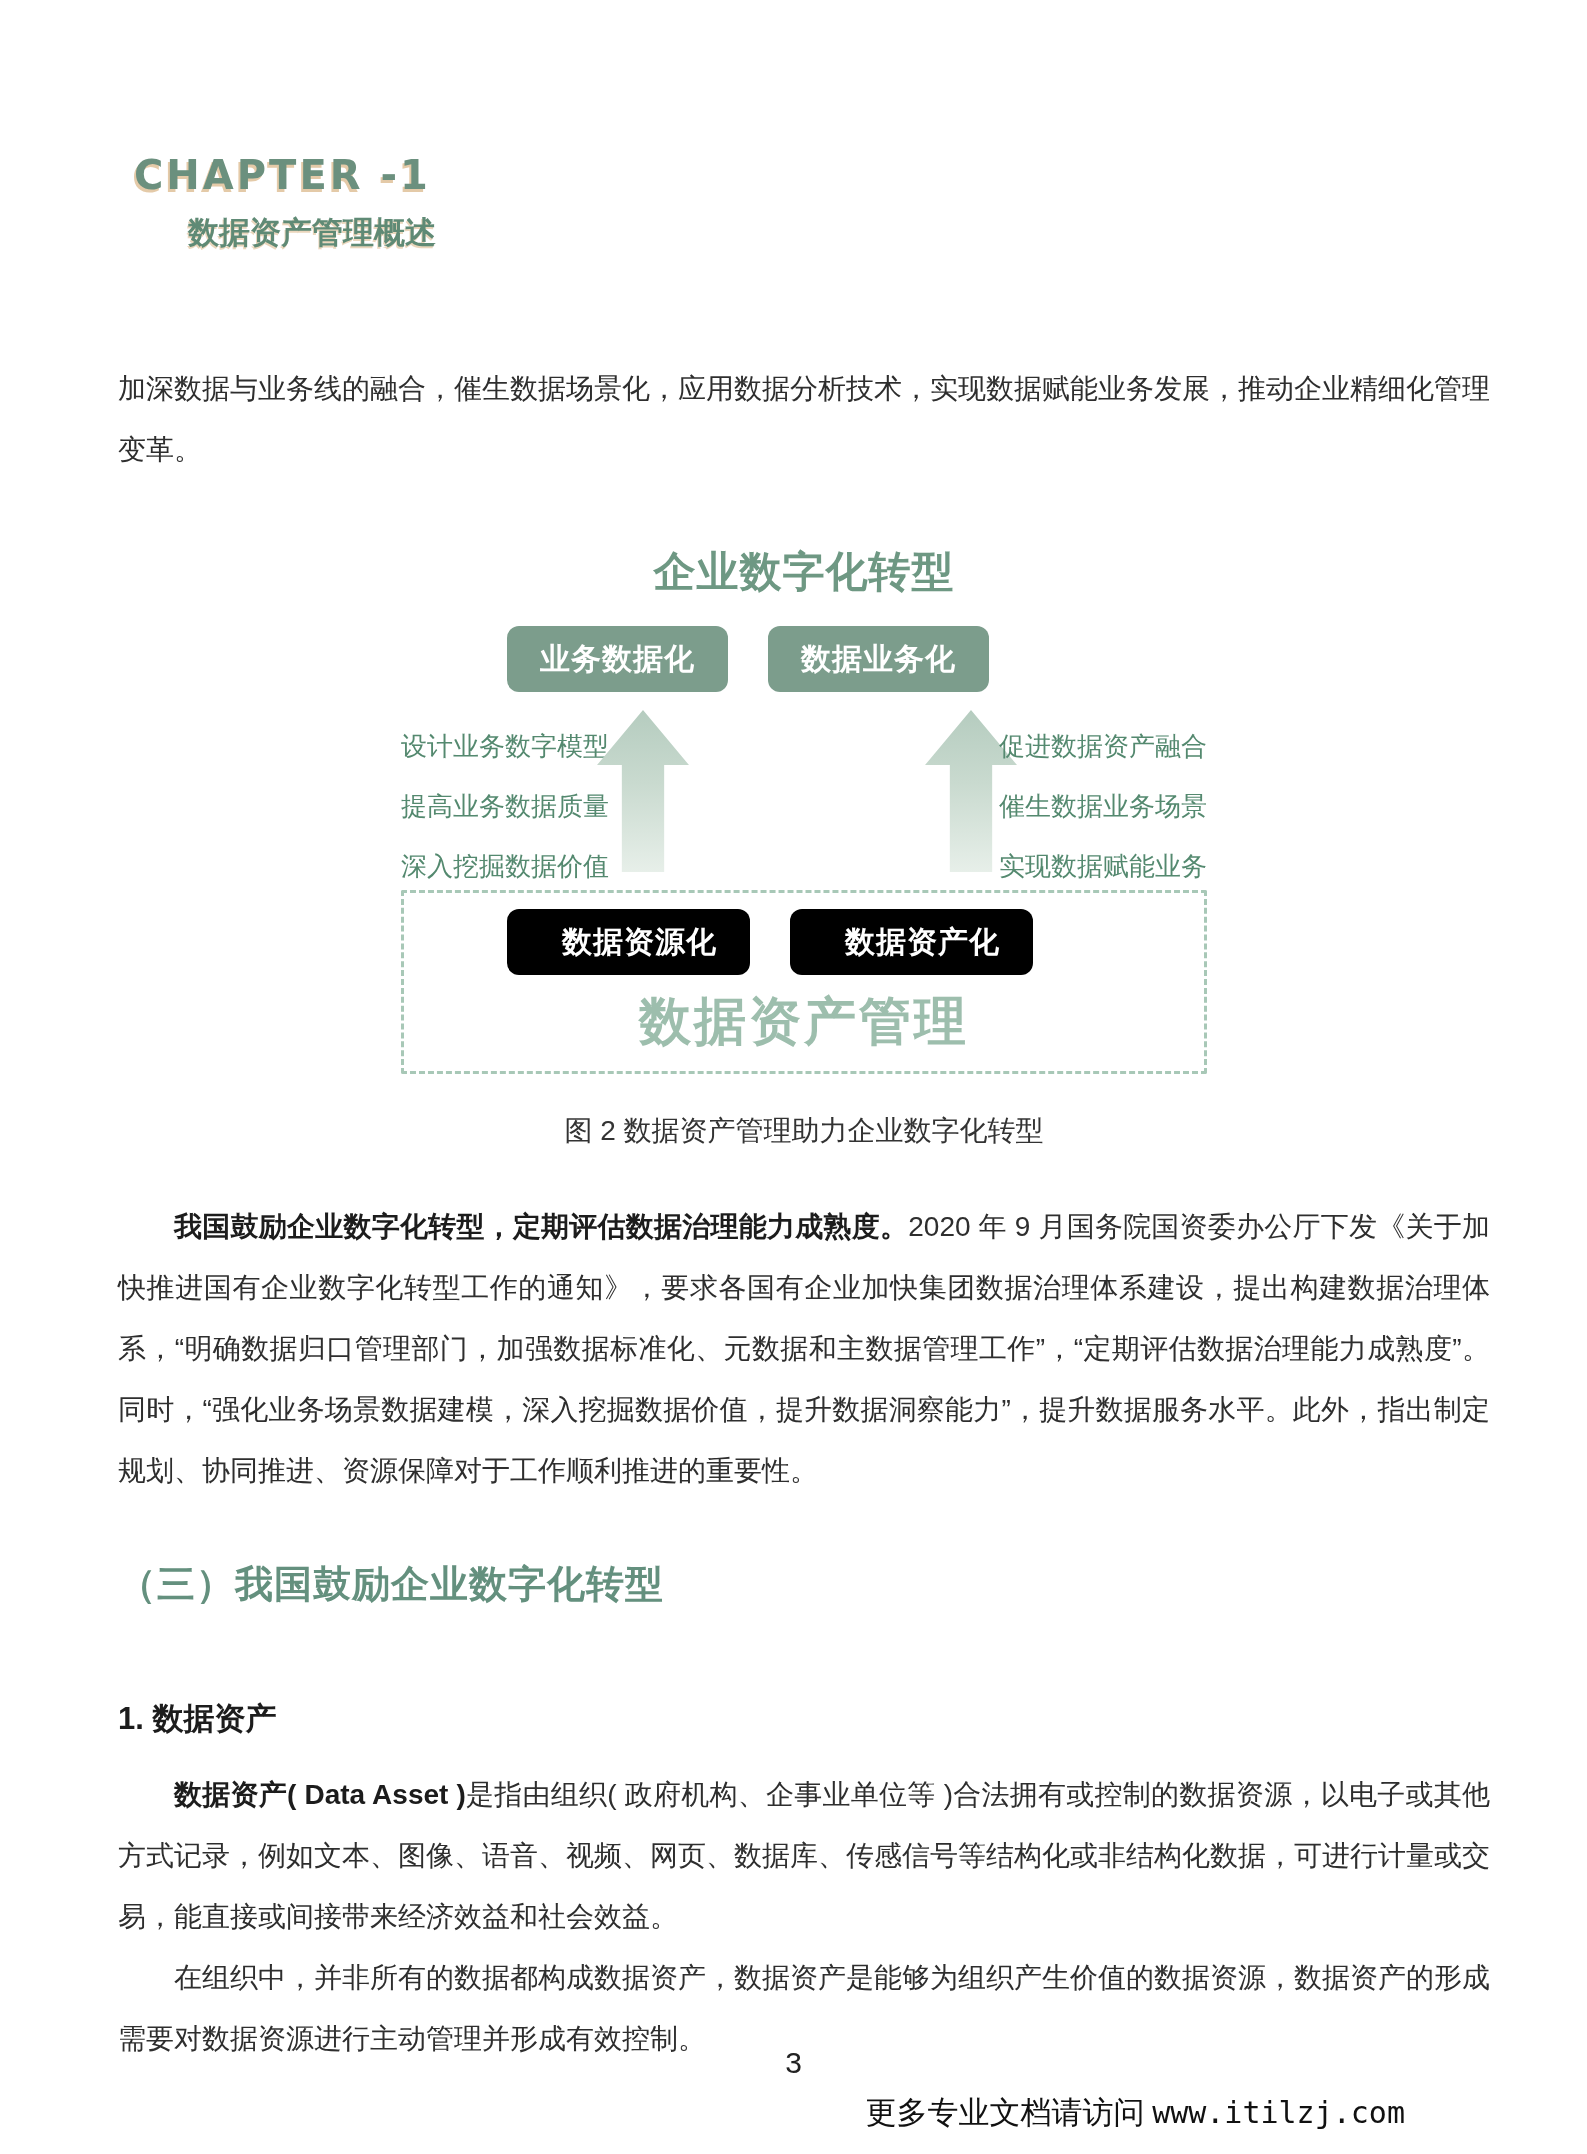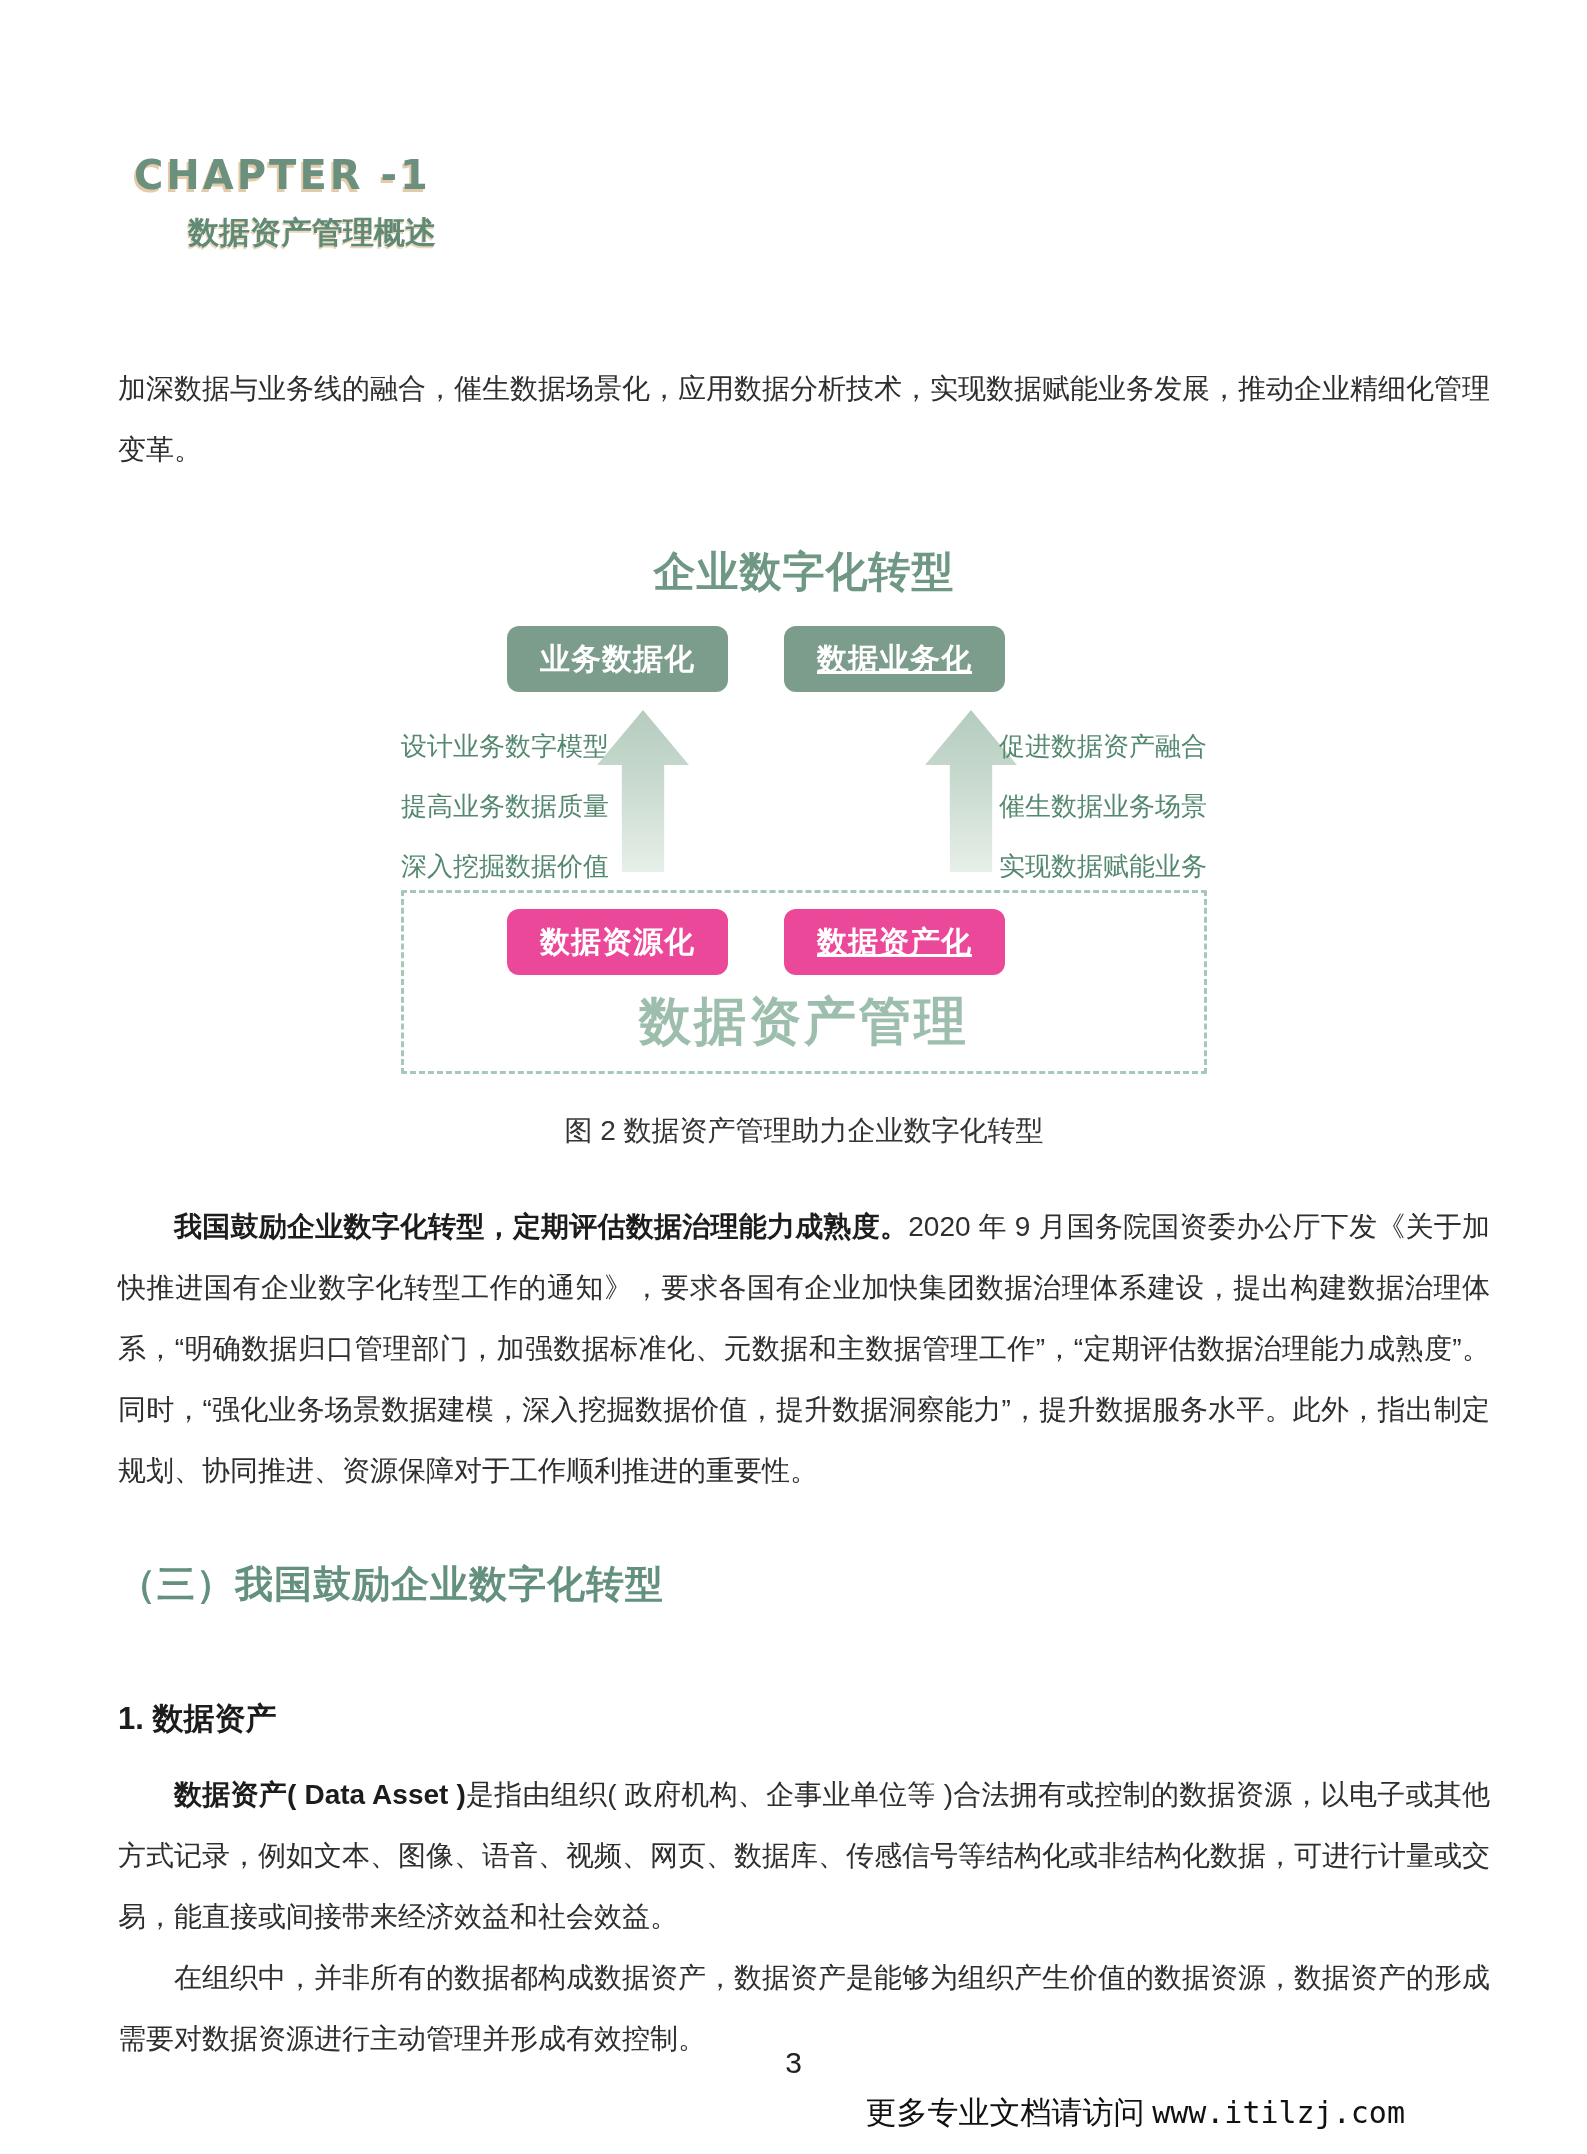--- a/index.html
+++ b/index.html
@@ -20,22 +20,22 @@
   .p3{margin-top:24px;}
   .p4{margin-top:0px;}
   .lead-bold{font-weight:700;color:#1c1c1c;}
 
   
   .figure{width:806px;margin:64px auto 0 auto;position:relative;}
   .fig-title{text-align:center;font-size:42px;font-weight:700;color:#6e9883;letter-spacing:1px;}
   .boxes-row{display:flex;margin-top:26px;padding-left:106px;}
   .gbox{width:221px;height:66px;border-radius:12px;display:flex;align-items:center;justify-content:center;color:#ffffff;font-size:30px;font-weight:700;letter-spacing:1px;}
   .gbox.dark{background:#7c9d8c;}
-  .gbox.light{background:#ec4899;}
-  .gbox + .gbox{margin-left:56px;text-decoration:underline;}
+  .gbox.light{background:#000000;padding-left:22px;}
+  .gbox + .gbox{margin-left:40px;}
   .mid-zone{position:relative;height:198px;}
   .side-labels{position:absolute;top:24px;font-size:26px;color:#54896f;line-height:60px;white-space:nowrap;}
   .side-labels.left{left:0;}
   .side-labels.right{right:0;}
   .arrow-up{position:absolute;top:18px;width:92px;height:162px;background:linear-gradient(180deg,#b5ccbf 0%,#c9dacf 45%,#e7efe9 100%);clip-path:polygon(50% 0,100% 34%,73% 34%,73% 100%,27% 100%,27% 34%,0 34%);}
   .arrow-left{left:196px;}
   .arrow-right{left:524px;}
   .dashed-box{border:3px dashed #a8c8b7;border-radius:2px;padding:16px 0 14px 0;}
   .dashed-box .boxes-row{margin-top:0;padding-left:103px;}
   .container-label{text-align:center;font-size:52px;font-weight:700;color:#9dbead;letter-spacing:3px;margin-top:12px;}

